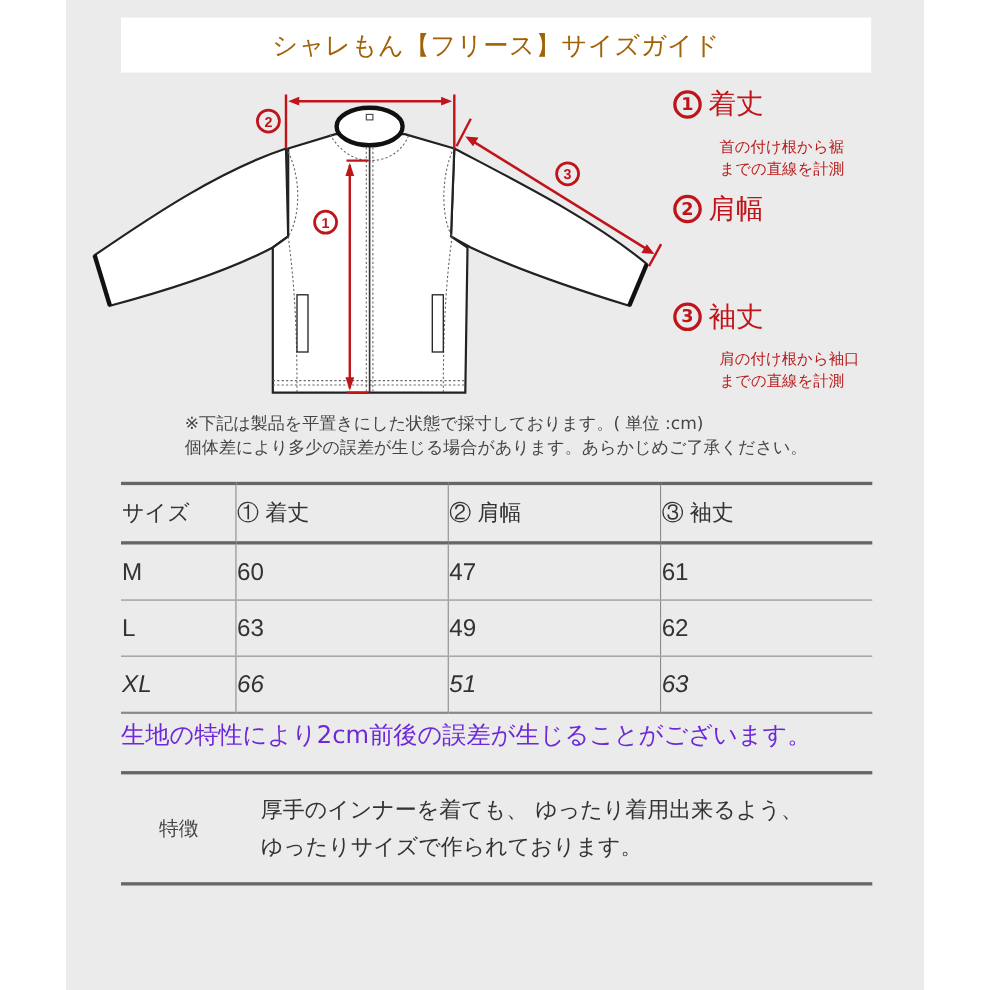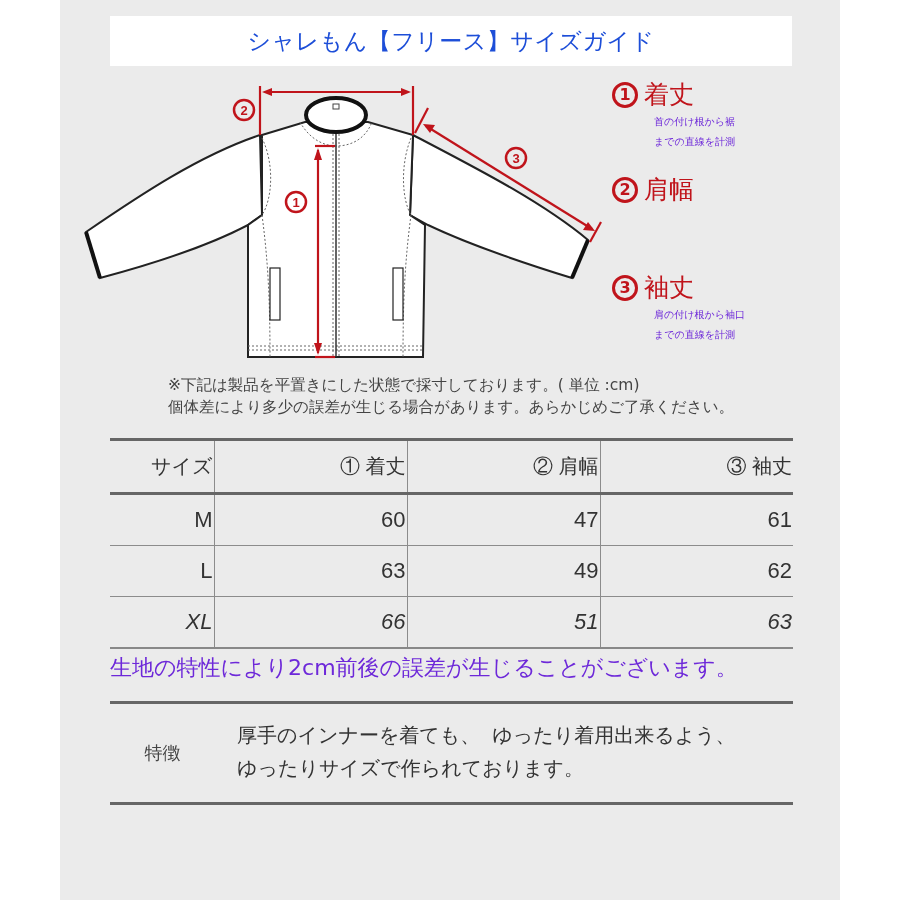--- a/index.html
+++ b/index.html
@@ -4,51 +4,51 @@
   <style>
     html, body { margin: 0; padding: 0; }
     body {
       width: 900px; height: 900px; background: #ffffff; position: relative; overflow: hidden;
       font-family: "DejaVu Sans", "Liberation Sans", sans-serif; color: #333;
     }
     .panel { position: absolute; left: 60px; top: 0; width: 780px; height: 900px; background: #ebebeb; }
     .title-box {
       position: absolute; left: 110px; top: 16px; width: 682px; height: 50px; background: #fff;
       display: flex; align-items: center; justify-content: center;
-      font-size: 23px; color: #1d4ed8; letter-spacing: 0.5px;
+      font-size: 23px; color: #a16207; letter-spacing: 0.5px;
     }
     .diagram { position: absolute; left: 80px; top: 75px; width: 530px; height: 290px; }
     .legend { position: absolute; left: 612px; }
     .legend .head { display: flex; align-items: center; color: #c0141b; font-size: 25px; line-height: 30px; }
     .legend .num {
       width: 26px; height: 26px; border: 3px solid #c0141b; border-radius: 50%; box-sizing: border-box;
       font-size: 16px; font-weight: bold; display: flex; align-items: center; justify-content: center;
       margin-right: 6px; line-height: 1;
     }
-    .legend .desc { margin-left: 42px; font-size: 10px; color: #6d28d9; line-height: 20px; margin-top: 2px; }
+    .legend .desc { margin-left: 42px; font-size: 14px; color: #b91c1c; line-height: 20px; margin-top: 14px; }
     .note { position: absolute; left: 120px; top: 374px; font-size: 15.5px; color: #444; line-height: 22px; margin-left: 48px; }
     table.size {
       position: absolute; left: 110px; top: 438px; width: 683px; border-collapse: collapse;
       font-family: "Liberation Sans", sans-serif;
     }
     table.size th, table.size td {
-      text-align: right; color: #333; font-weight: normal; border-left: 1px solid #8c8c8c;
+      text-align: left; color: #333; font-weight: normal; border-left: 1px solid #8c8c8c;
     }
     table.size th:first-child, table.size td:first-child { border-left: none; }
     table.size th { height: 49px; font-size: 20px; border-top: 3px solid #666; border-bottom: 3px solid #666; }
     table.size td { height: 48px; font-size: 22px; border-bottom: 1px solid #8c8c8c; }
     table.size tr.last td { border-bottom: 2px solid #888; font-style: italic; }
     .caution { position: absolute; left: 110px; top: 653px; width: 683px; color: #6d28d9; font-size: 22px; }
     .spec { position: absolute; left: 110px; top: 701px; width: 683px; border-top: 3px solid #666; border-bottom: 3px solid #666; }
     .spec .row { display: flex; align-items: center; }
     .spec .row + .row { border-top: 1px solid #999; }
     .spec .label { width: 105px; text-align: center; font-size: 18px; color: #444; }
     .spec .value { flex: 1; font-size: 20px; color: #333; padding-left: 22px; line-height: 33px; }
     .spec .row.r1 { height: 66px; }
-    .spec .row.r2 { height: 98px; font-family: Liberation Mono, monospace; }
+    .spec .row.r2 { height: 98px; }
   </style>
 </head>
 <body>
 
 <div class="panel"></div>
 
 <div class="title-box">シャレもん【フリース】サイズガイド</div>
 
 <svg class="diagram" viewBox="80 75 530 290" width="530" height="290">
   <g fill="#fff" stroke="#222" stroke-width="2">

